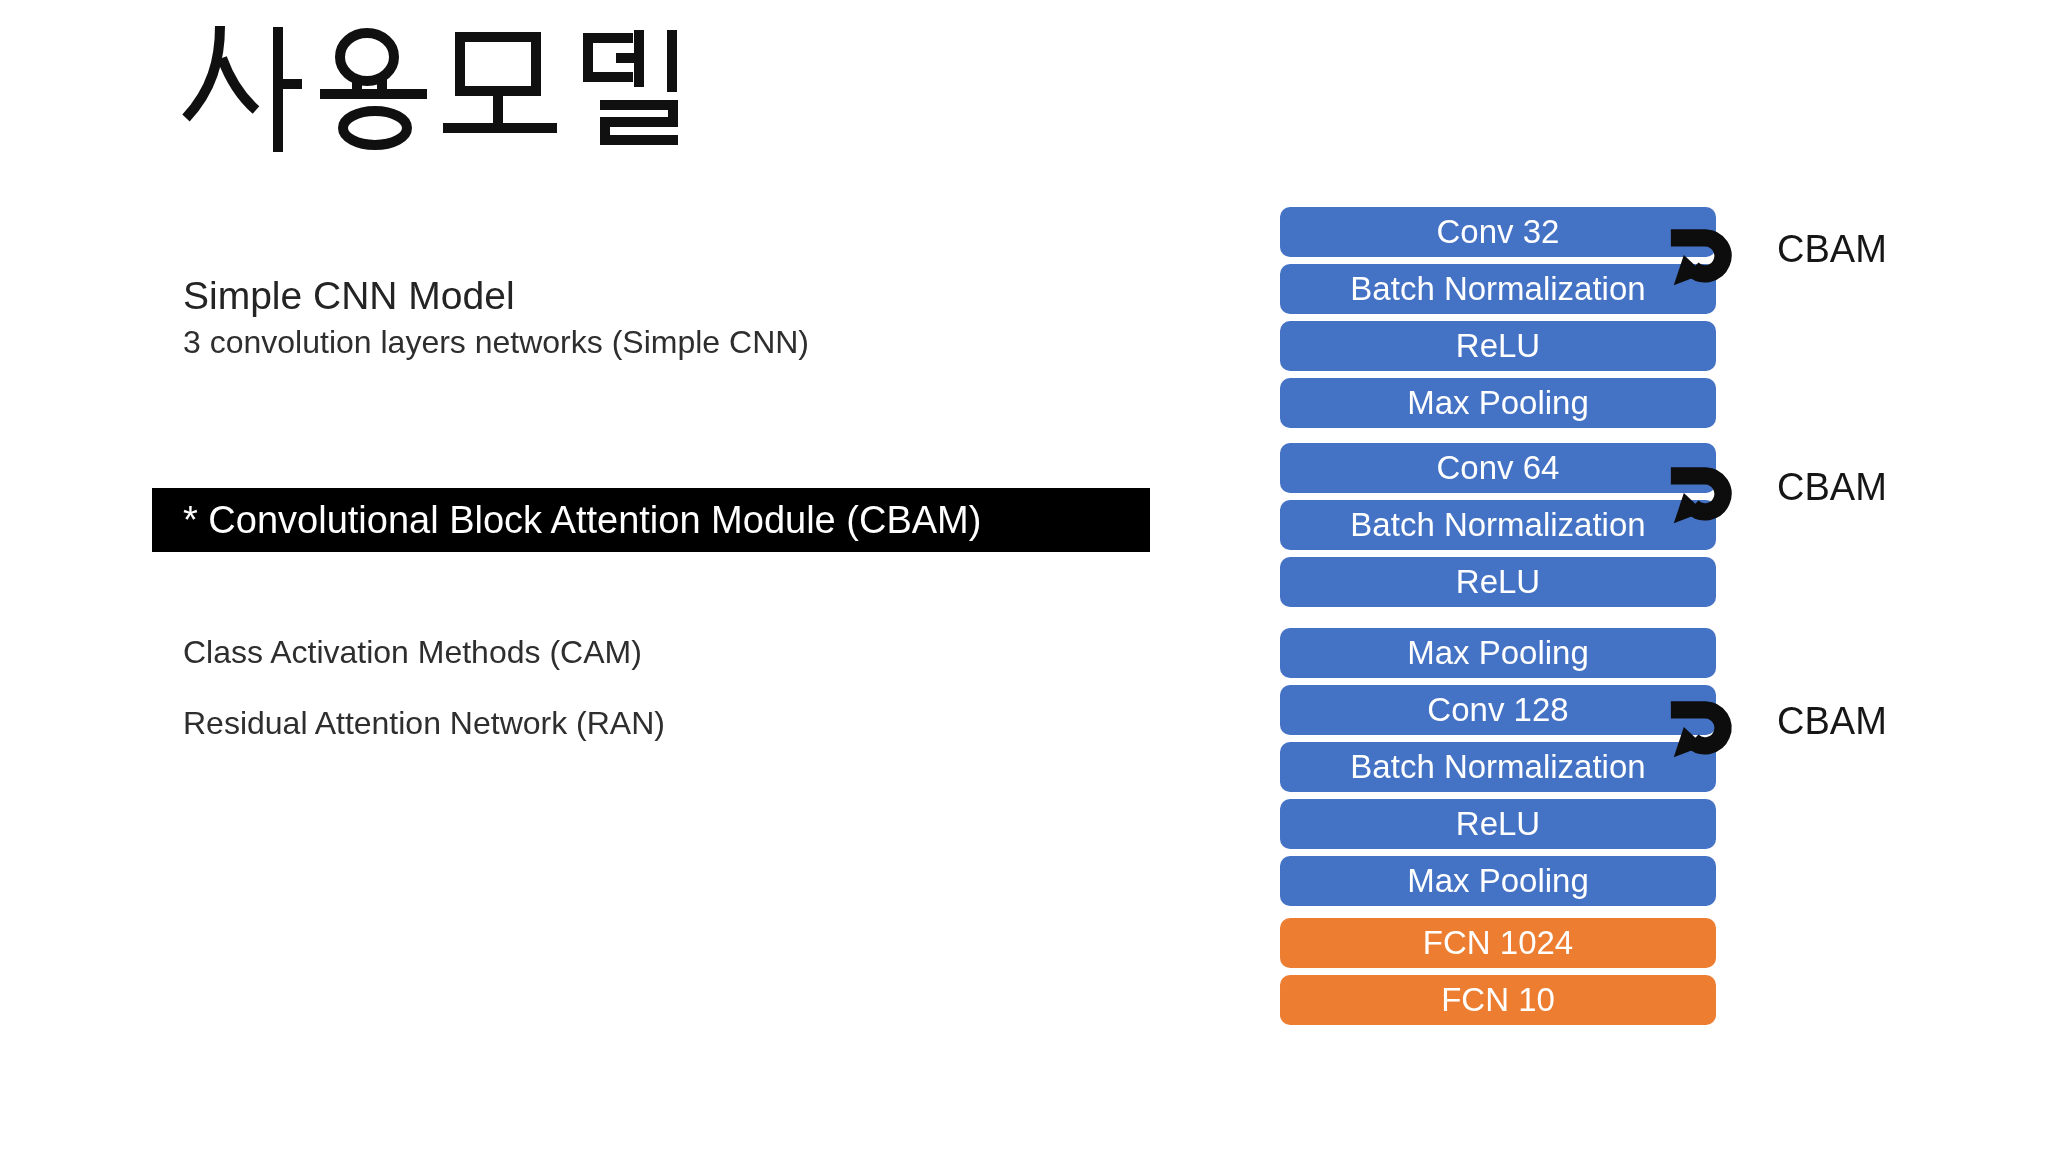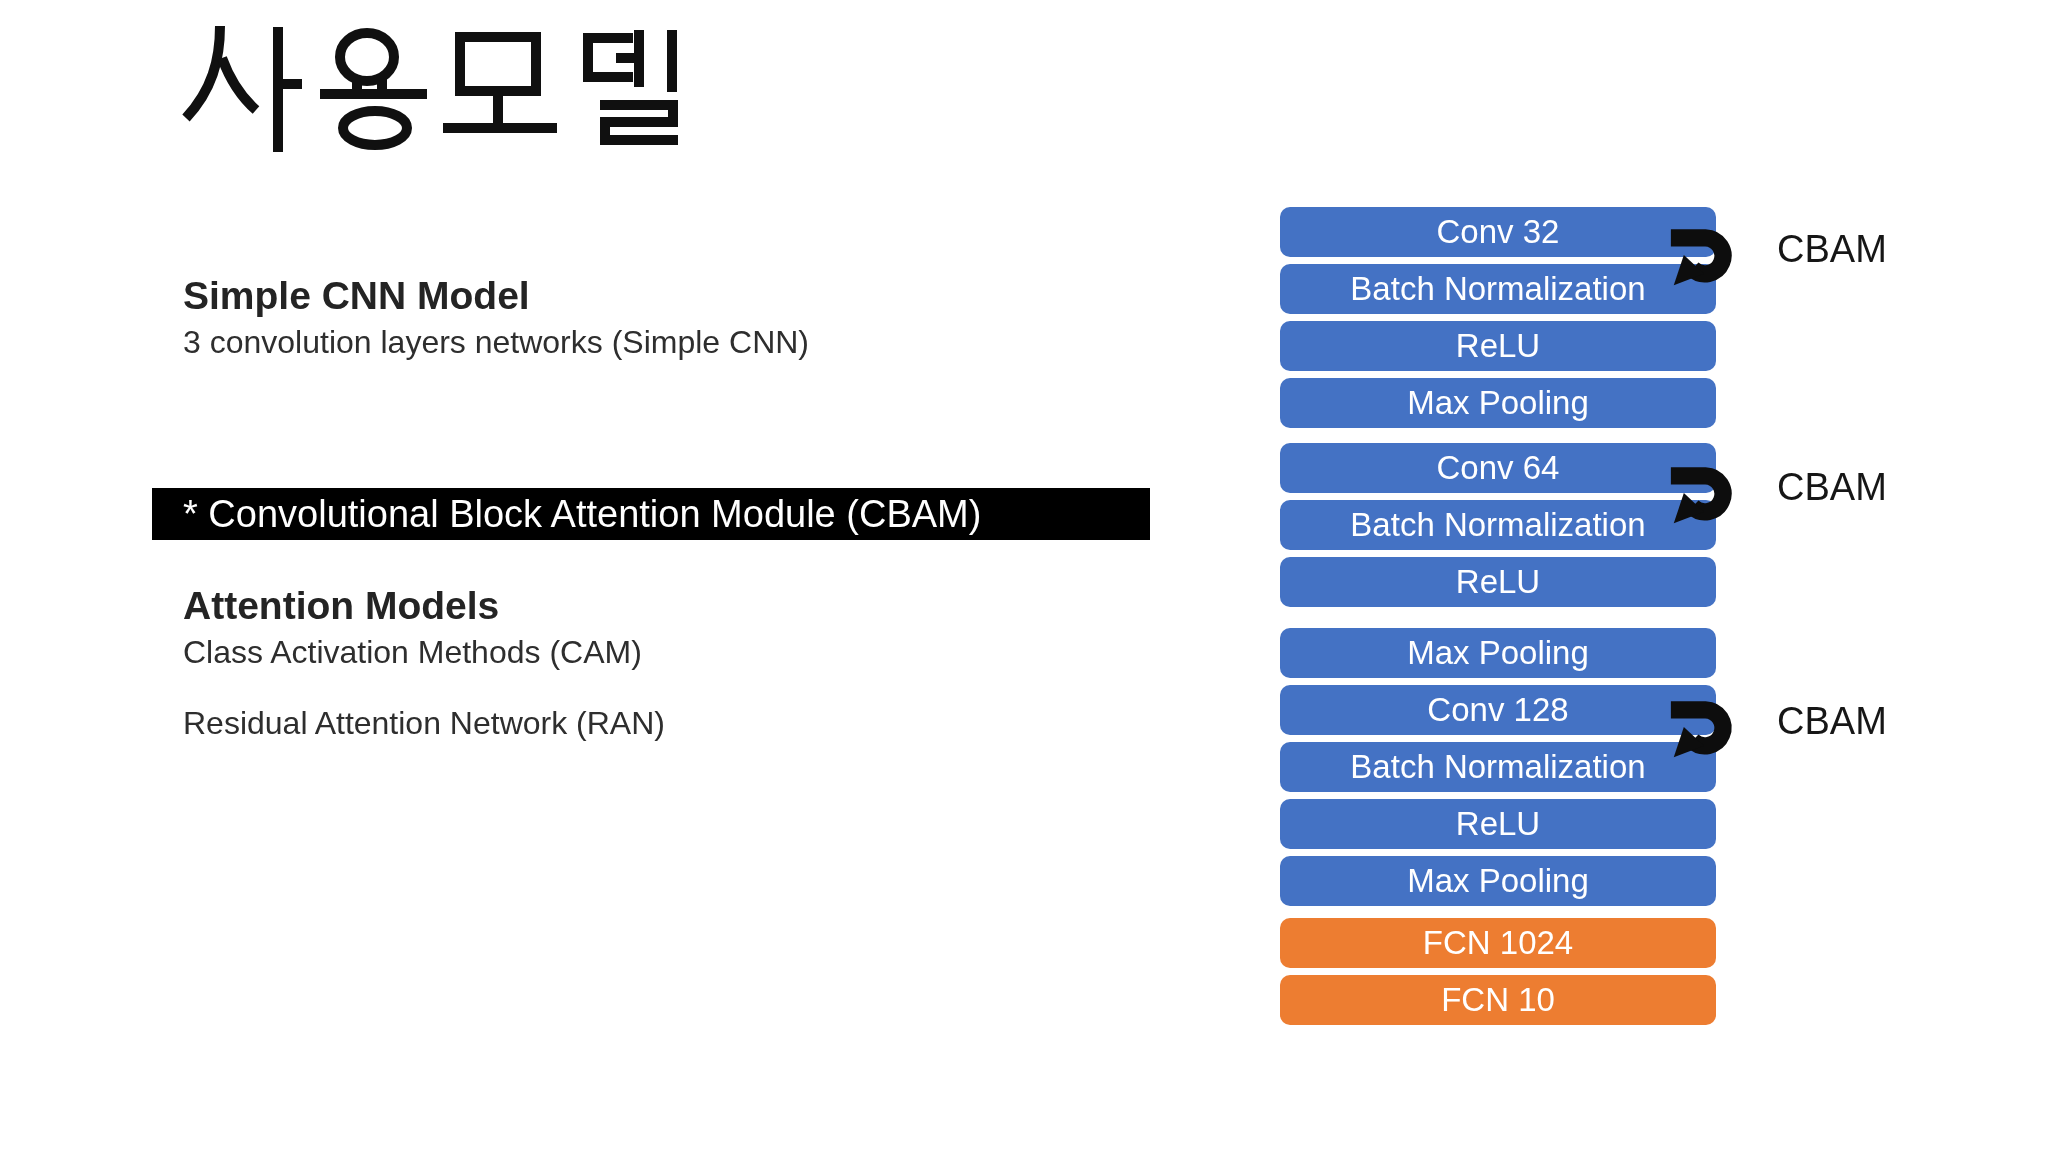--- a/index.html
+++ b/index.html
@@ -8,24 +8,24 @@
     font-family:"Liberation Sans",sans-serif;
   }
   .sr-only{position:absolute;width:1px;height:1px;overflow:hidden;clip:rect(0 0 0 0);white-space:nowrap;}
 
   
   .title-wrap{position:absolute;left:178px;top:24px;width:512px;height:130px;}
   .title-wrap svg{display:block;width:512px;height:130px;}
   .kstroke{stroke:#101010;stroke-width:10;fill:none;stroke-linecap:butt;}
 
   
-  .heading{position:absolute;left:183px;font-size:39px;line-height:1;font-weight:700;color:#242424;white-space:nowrap;}
+  .heading{position:absolute;left:183px;font-size:39px;line-height:1;font-weight:400;color:#242424;white-space:nowrap;}
   .bodyline{position:absolute;left:183px;font-size:32px;line-height:1;font-weight:400;color:#2e2e2e;white-space:nowrap;}
   .hl-bar{
-    position:absolute;left:152px;top:488px;width:998px;height:52px;background:#000000;
+    position:absolute;left:152px;top:488px;width:998px;height:64px;background:#000000;
     color:#ffffff;font-size:38px;display:flex;align-items:center;box-sizing:border-box;
     padding-left:31px;white-space:nowrap;
   }
 
   
   .layer{
     position:absolute;left:1280px;width:436px;height:50px;border-radius:10px;
     background:#4472c4;color:#ffffff;font-size:33px;display:flex;align-items:center;
     justify-content:center;white-space:nowrap;
   }
@@ -65,21 +65,20 @@
       <path class="kstroke" d="M494 6 L494 68"></path>
       <path class="kstroke" d="M422 81 L495 81 L495 98 L427 98 L427 116 L500 116"></path>
     </svg>
   </div>
 
   <div class="heading" style="top:276px">Simple CNN Model</div>
   <div class="bodyline" style="top:326px">3 convolution layers networks (Simple CNN)</div>
 
   <div class="hl-bar">* Convolutional Block Attention Module (CBAM)</div>
 
-  <div class="heading" style="top:586px">Attention Models</div>
   <div class="bodyline" style="top:636px">Class Activation Methods (CAM)</div>
   <div class="bodyline" style="top:707px">Residual Attention Network (RAN)</div>
 
   <div class="layer" style="top:207px">Conv 32</div>
   <div class="layer" style="top:264px">Batch Normalization</div>
   <div class="layer" style="top:321px">ReLU</div>
   <div class="layer" style="top:378px">Max Pooling</div>
 
   <div class="layer" style="top:443px">Conv 64</div>
   <div class="layer" style="top:500px">Batch Normalization</div>

